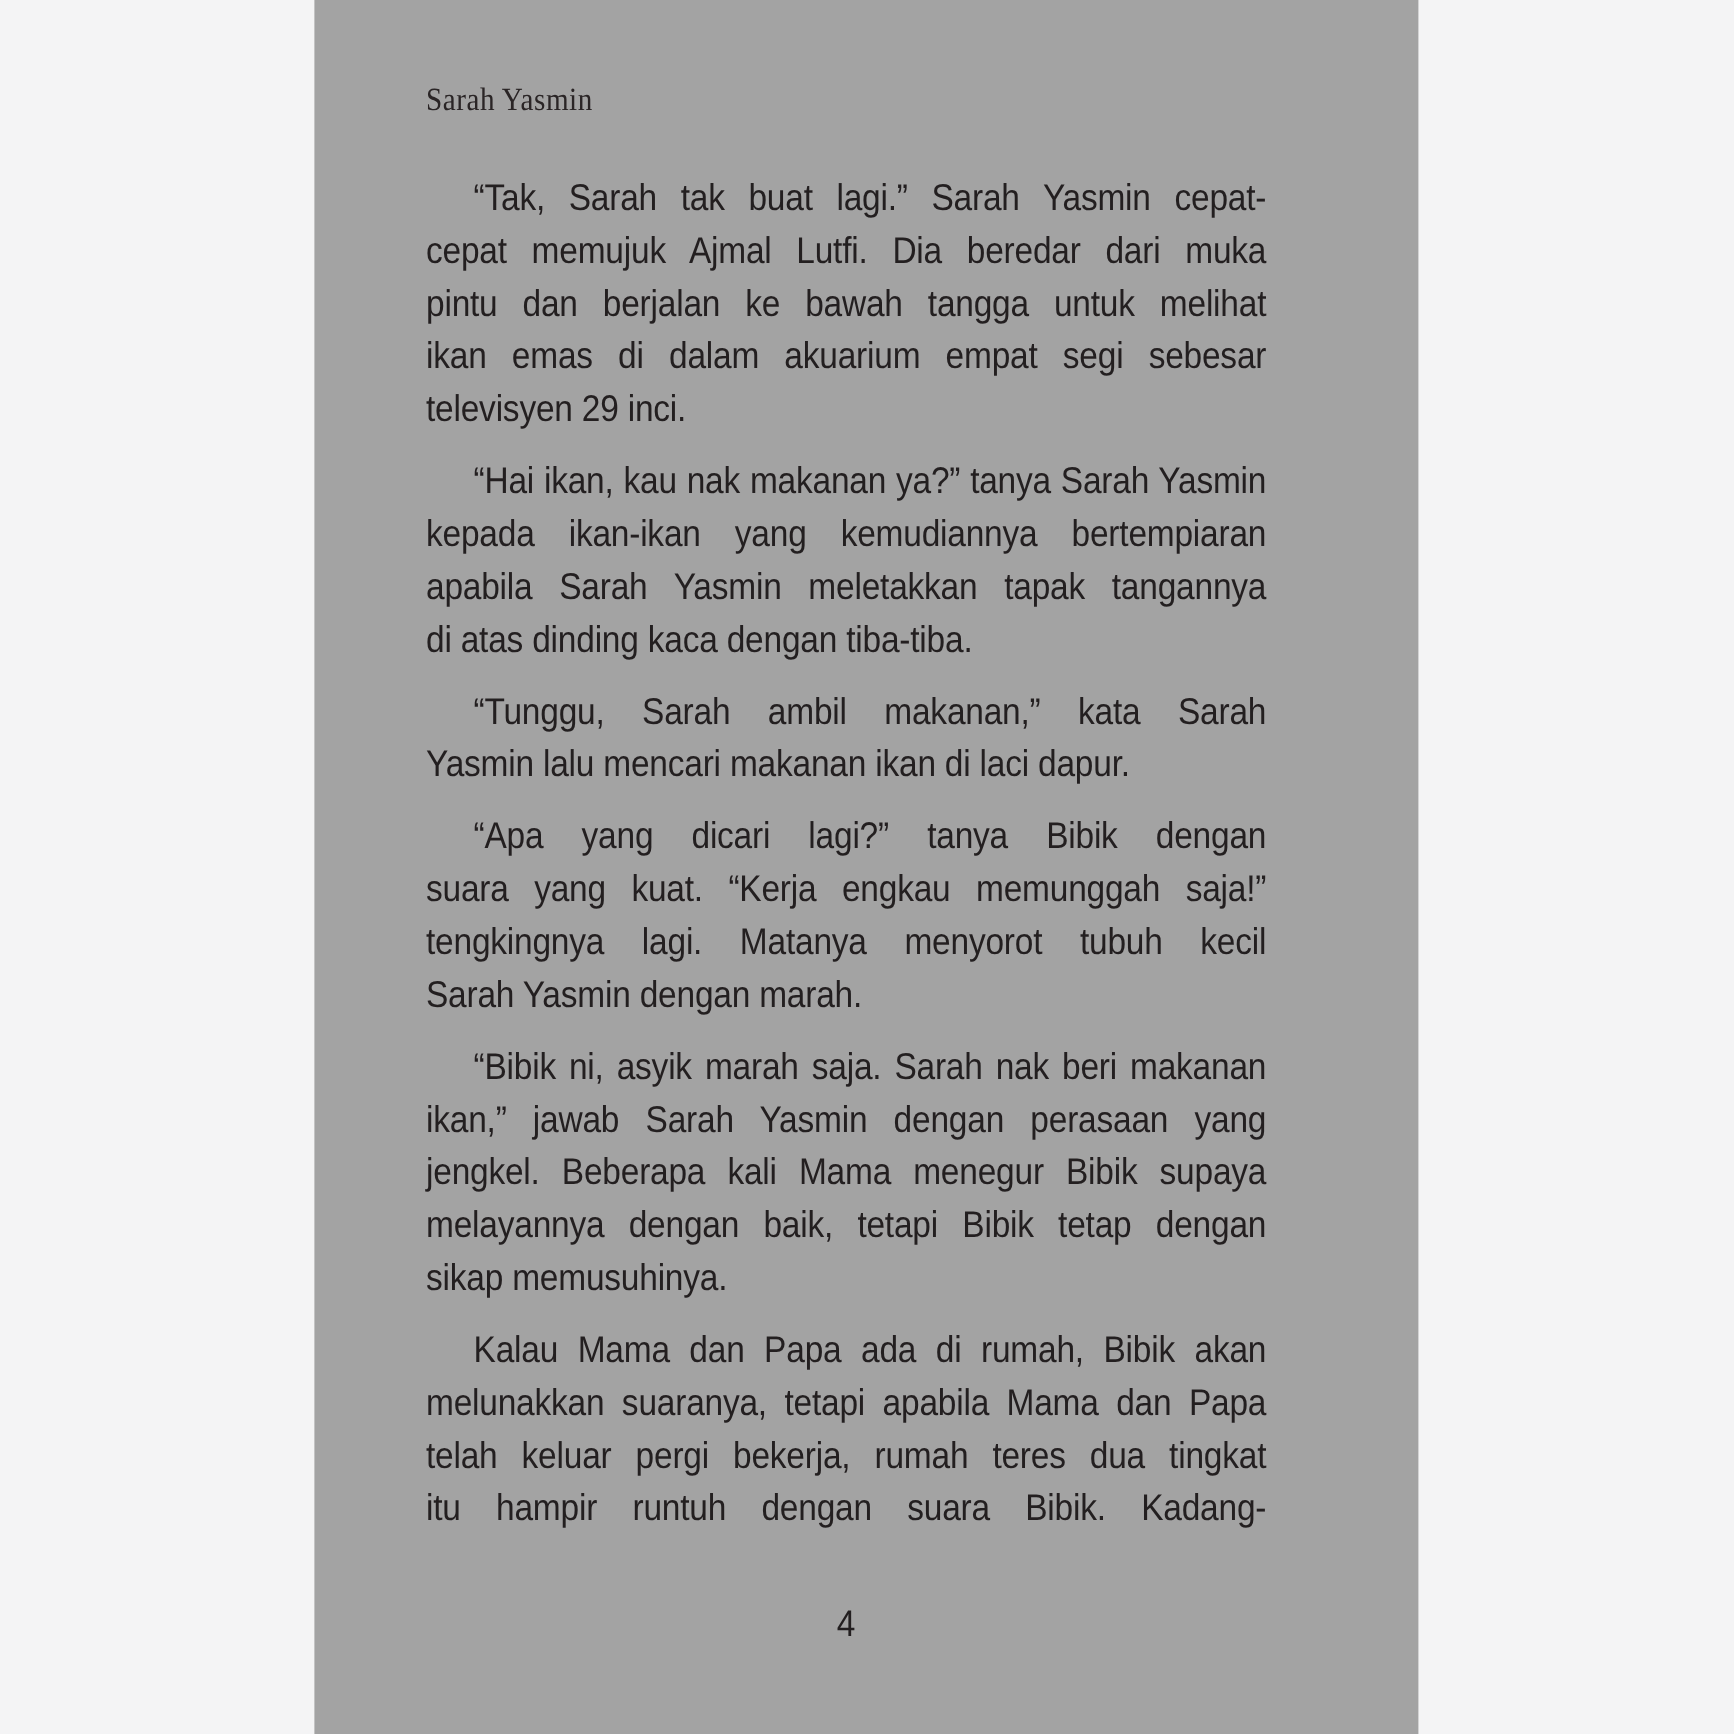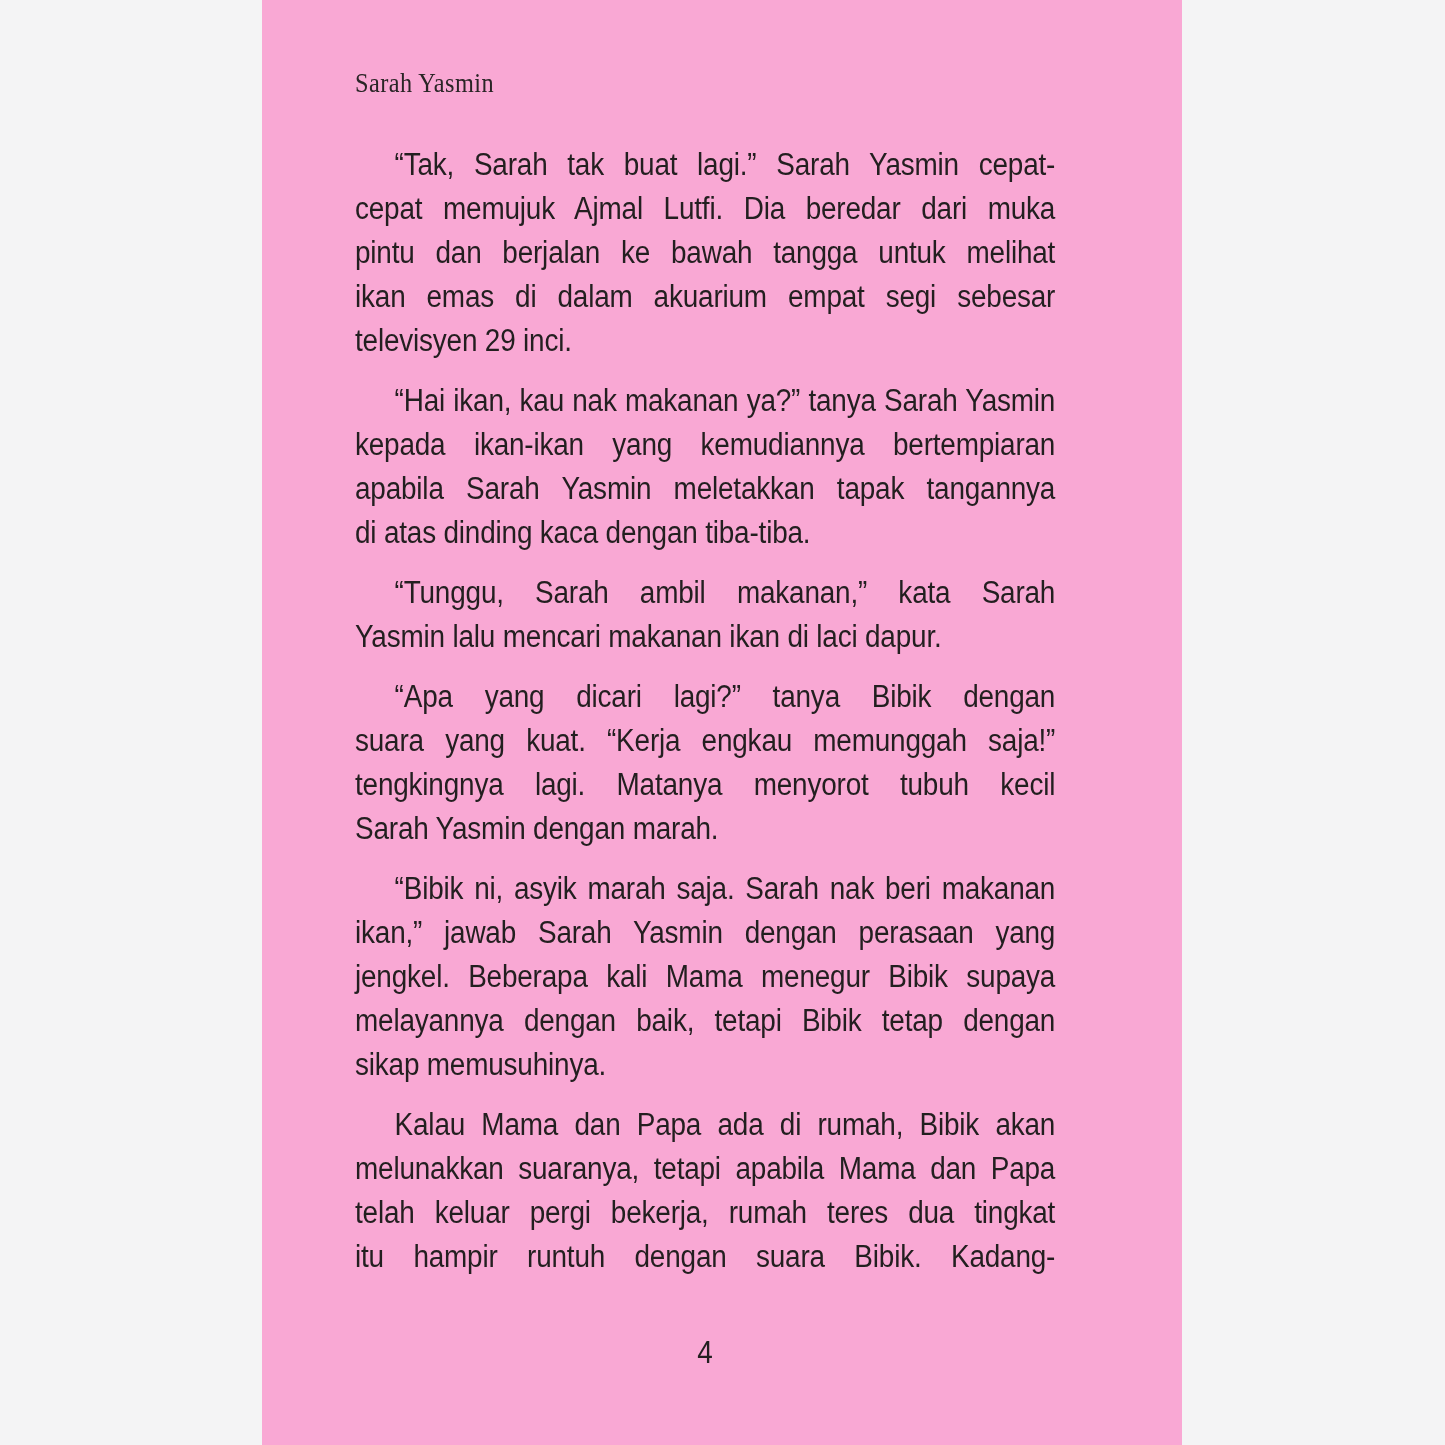--- a/index.html
+++ b/index.html
@@ -18,21 +18,21 @@
     position: relative;
     width: 1445px;
     height: 1445px;
   }
   .book-page {
     position: absolute;
     left: 262px;
     top: 0;
     width: 920px;
     height: 1445px;
-    background: #f9a8d4;
+    background: #a3a3a3;
   }
   
   .content {
     position: absolute;
     left: 93px;
     top: 0;
     width: 778px;
     transform: scaleX(0.9);
     transform-origin: top left;
   }

